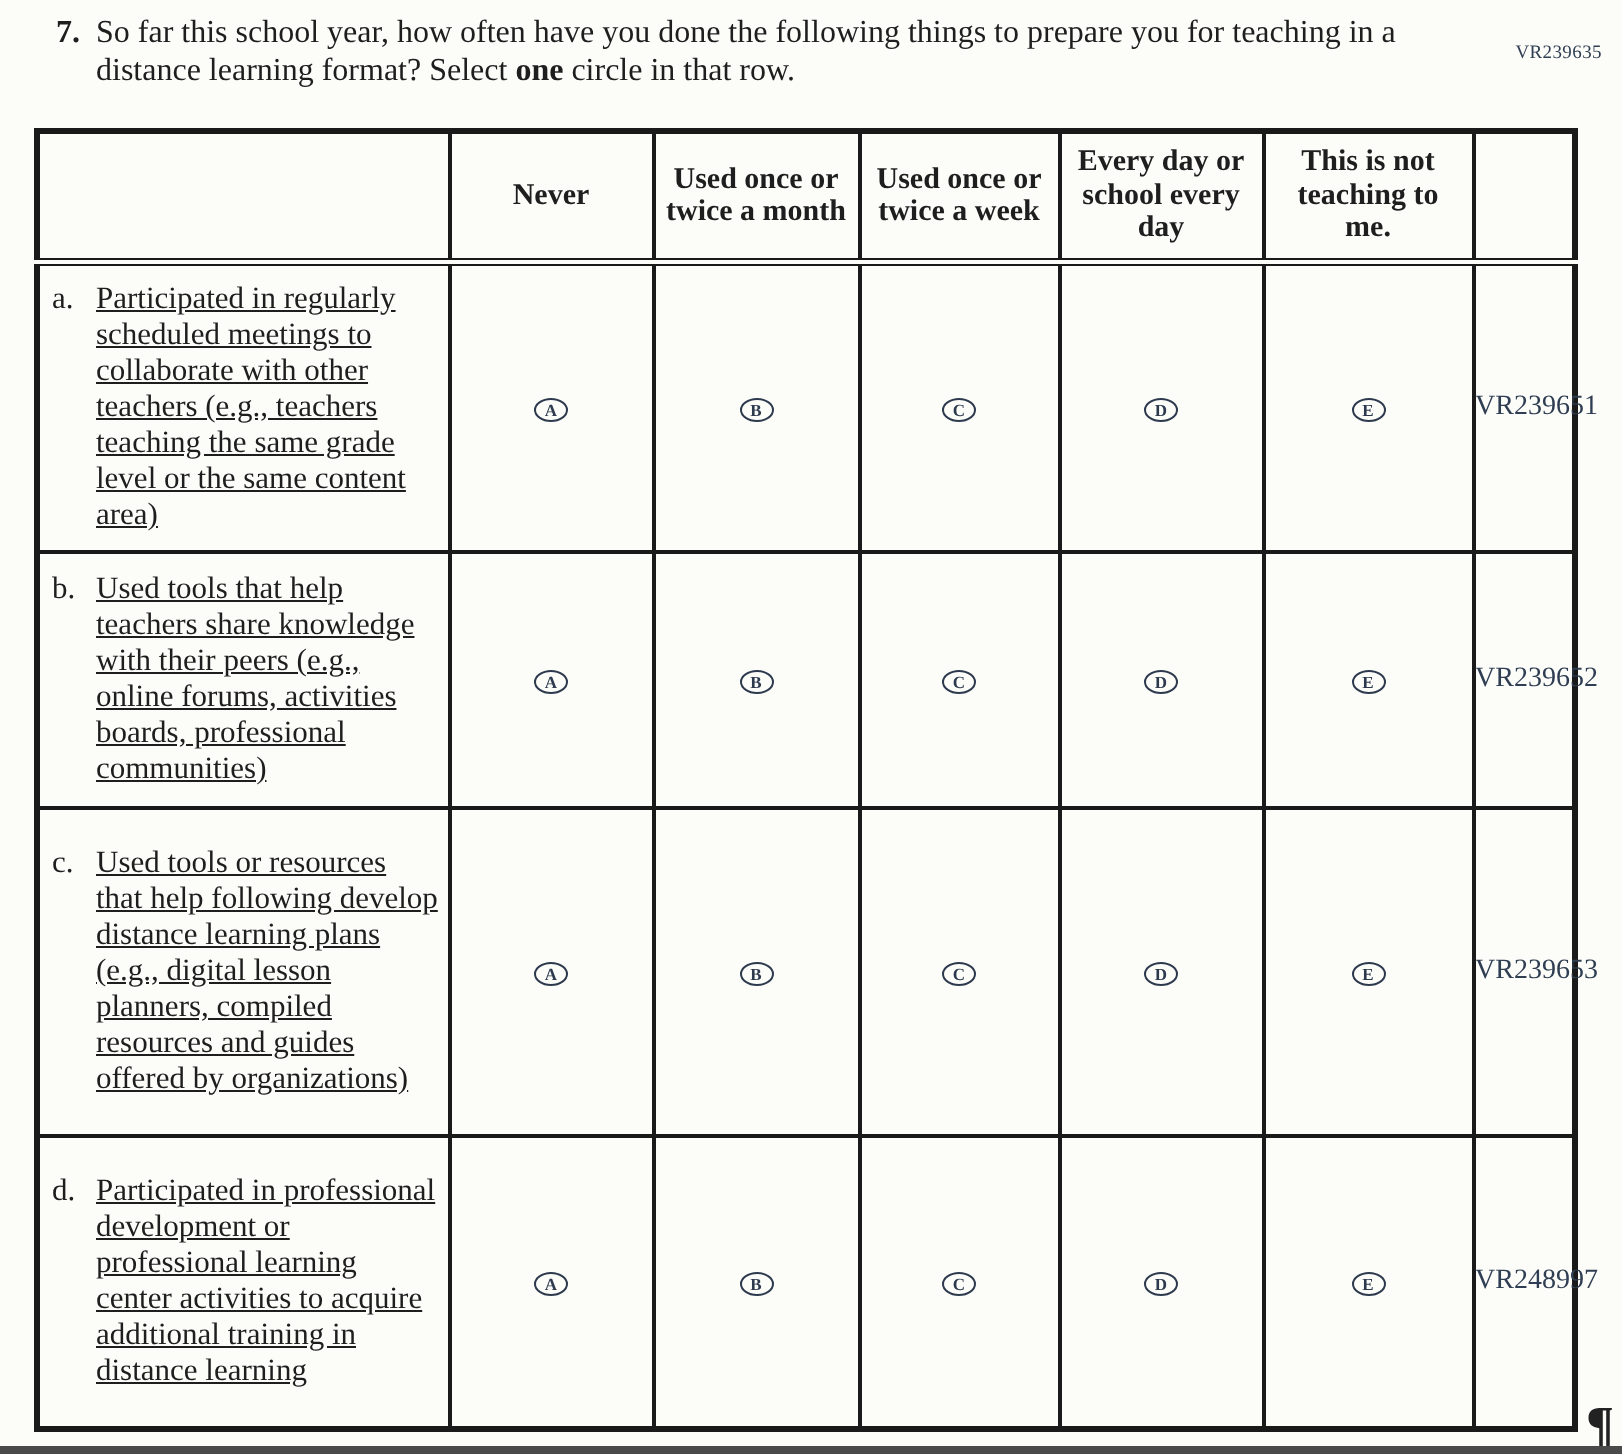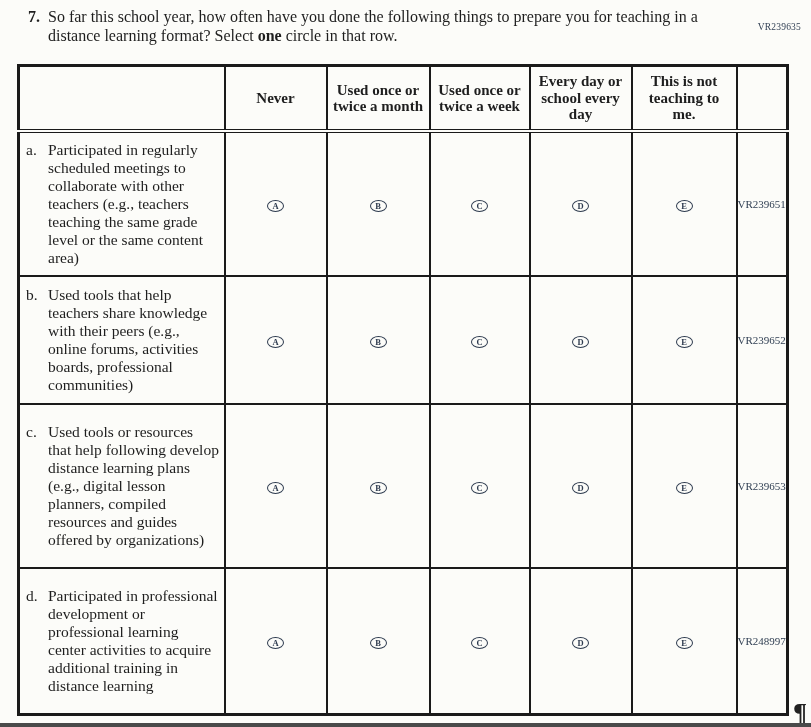--- a/index.html
+++ b/index.html
@@ -34,33 +34,33 @@
     padding: 0; vertical-align: middle;
   }
   table.survey thead th {
     border-bottom: 4px double #1a1a1a;
     font-size: 15px; font-weight: bold; line-height: 16.5px;
     text-align: center; padding: 4px 3px; height: 54px;
   }
   td.item-cell { vertical-align: top; }
   .item-flex { display: flex; padding: 3px 4px 3px 6px; font-size: 15.5px; line-height: 18px; }
   .item-letter { flex: 0 0 22px; width: 22px; }
-  .item-text { flex: 1; }
+  .item-text { flex: 1; text-decoration: underline; }
   td.option-cell { text-align: center; }
   .bubble {
     display: inline-block;
     width: 15px; height: 10px;
     border: 1.6px solid #2d3a4e;
     border-radius: 50%;
     font-size: 8.5px; line-height: 10px; font-weight: bold;
     color: #2d3a4e; text-align: center;
     cursor: pointer;
   }
   td.code-cell {
-    text-align: left; font-size: 11px; color: #2f3e52;
+    text-align: left; font-size: 14px; color: #2f3e52;
   }
   .pilcrow {
     position: absolute; right: 4px; bottom: 3px;
     font-size: 26px; font-weight: bold; color: #222; line-height: 22px;
   }
   .bottom-edge {
     position: absolute; left: 0; bottom: 0;
     width: 100%; height: 4px; background: #4a4a4a;
   }
 </style>

